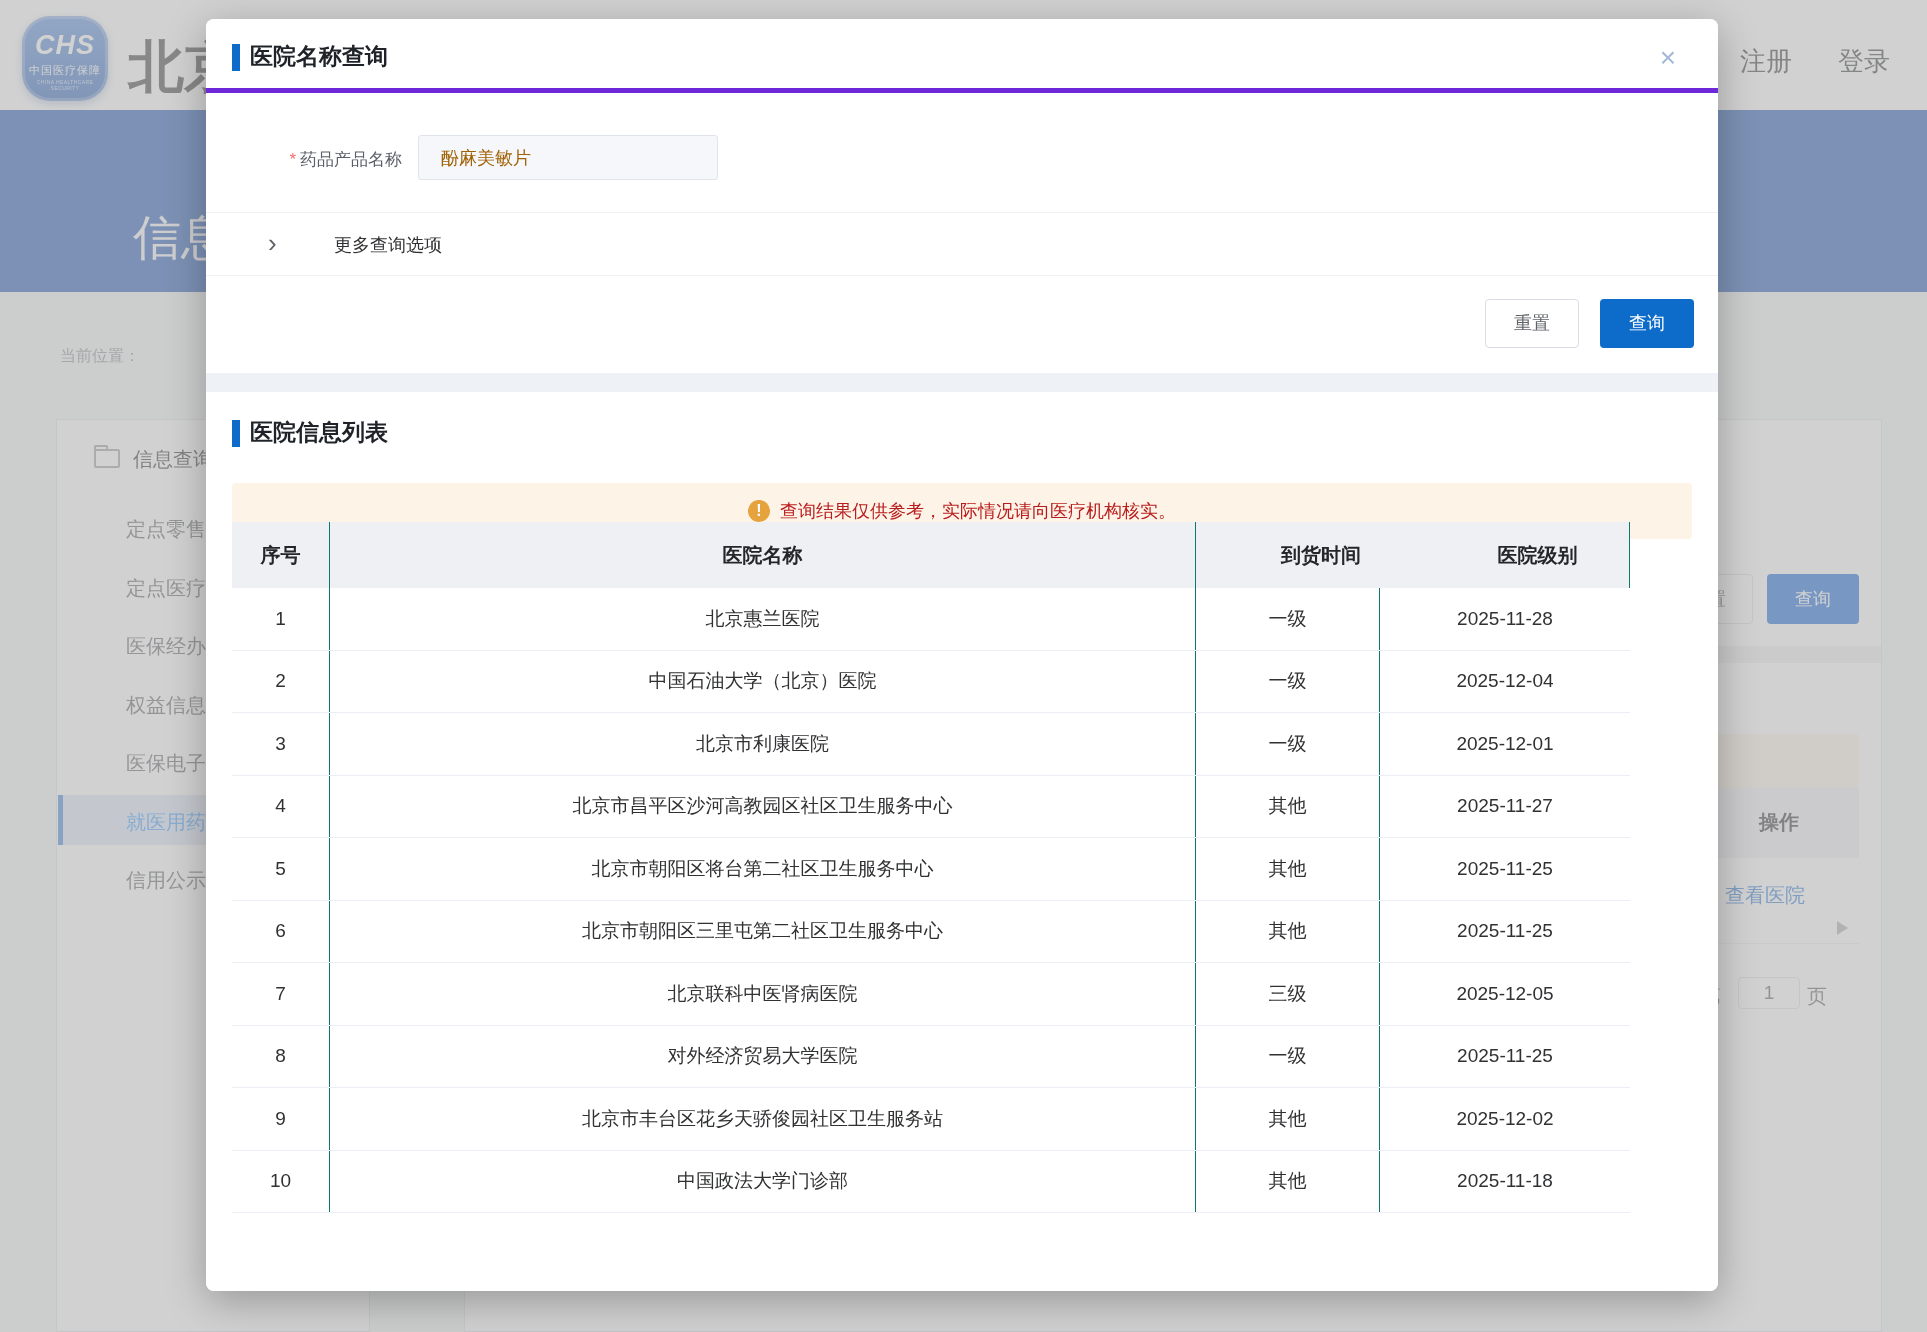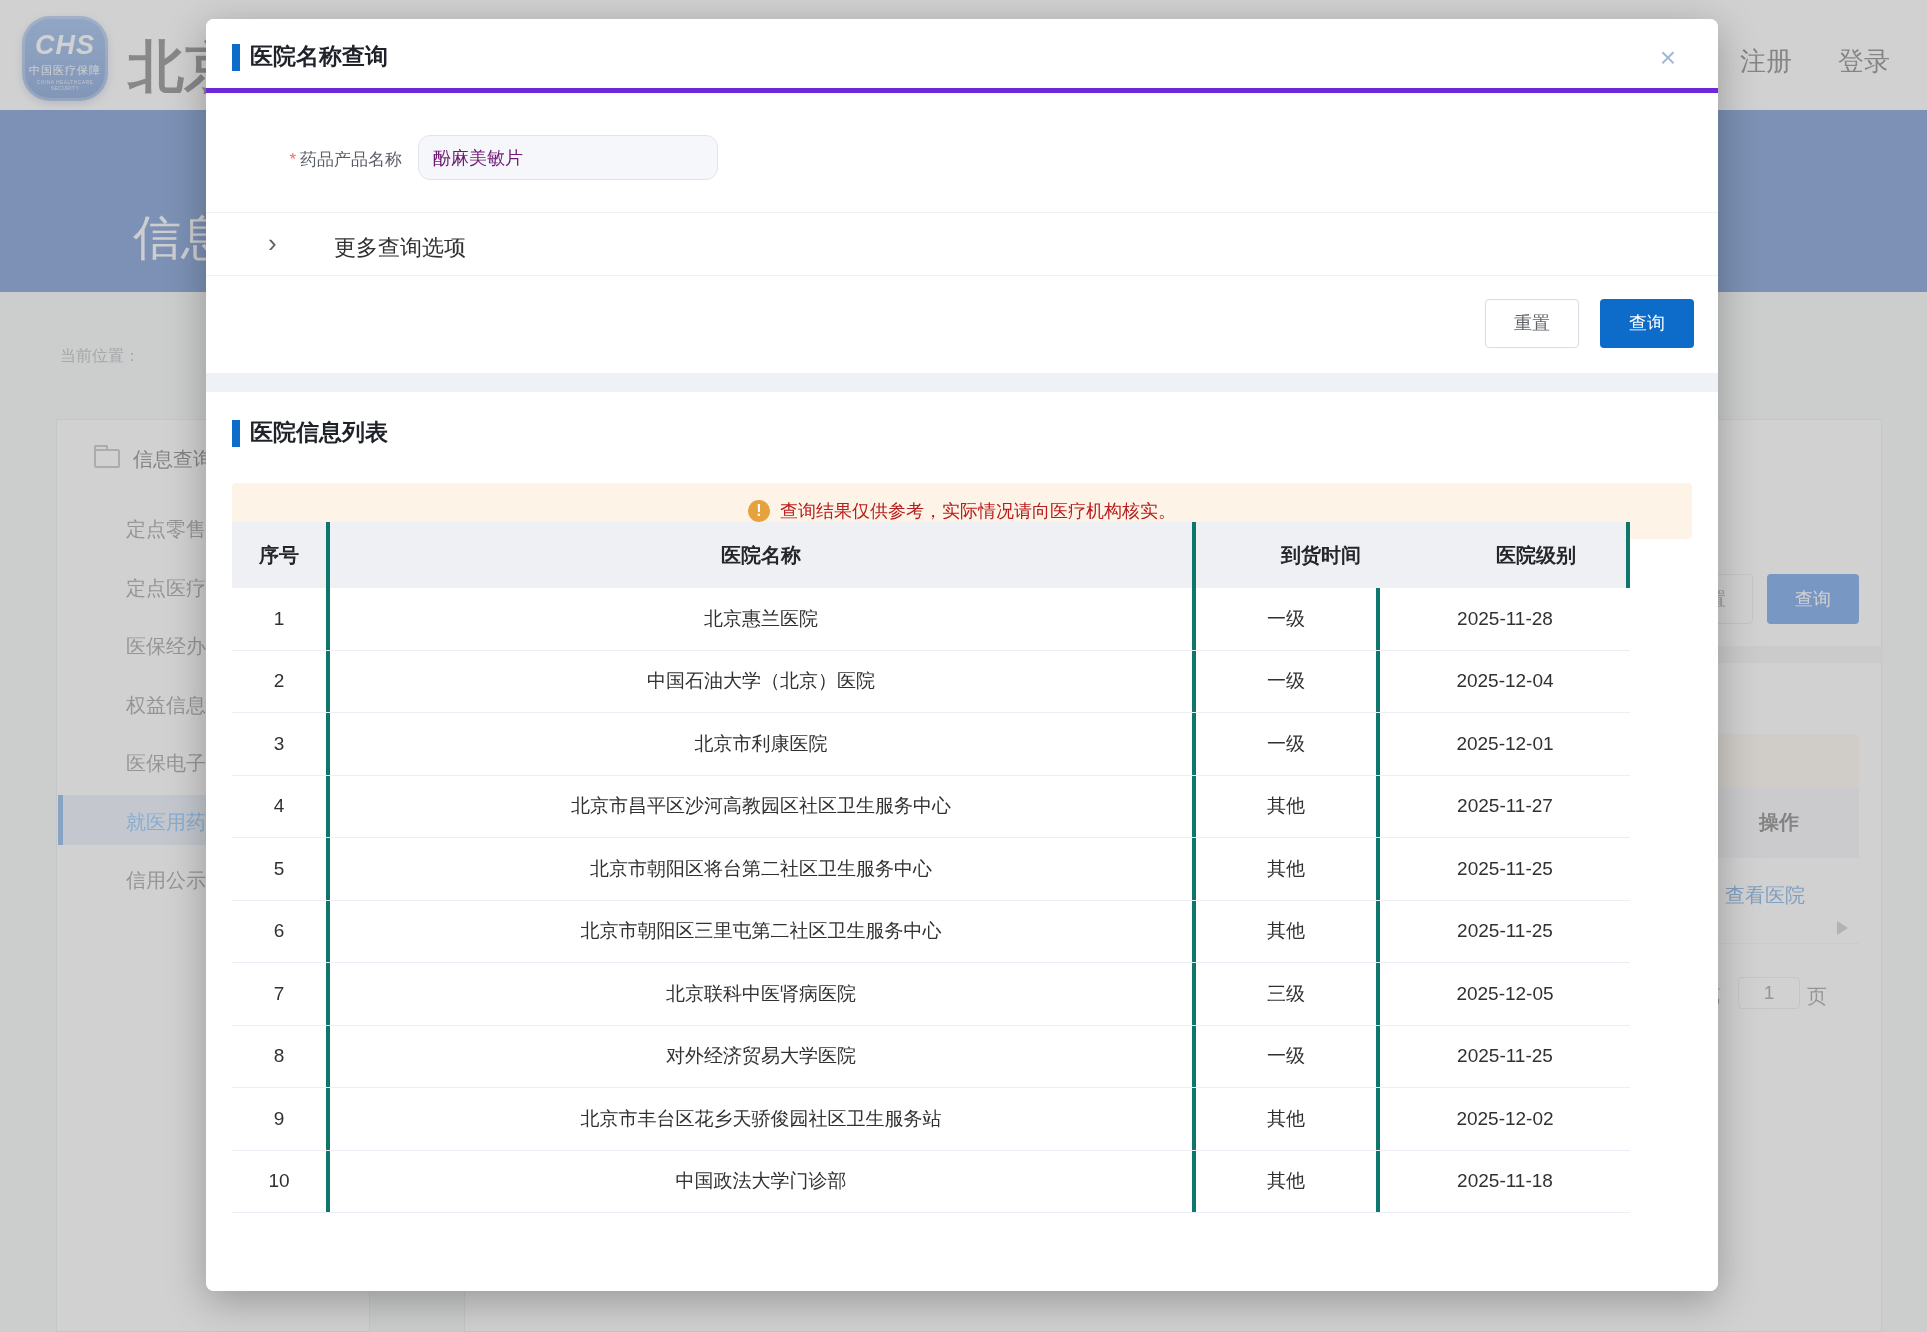--- a/index.html
+++ b/index.html
@@ -61,44 +61,44 @@
     background:#eef1f5;border-radius:8px;box-shadow:0 10px 40px rgba(0,0,0,.28);overflow:hidden}
   .card-top{left:0;top:0;width:1512px;height:354px;background:#fff}
   .m-header{left:0;top:0;width:1512px;height:74px;border-bottom:5px solid #6d28d9;box-sizing:border-box}
   .title-bar{width:8px;height:27px;background:#0d6bc9}
   .m-title-bar{left:26px;top:25px}
   .m-title{left:44px;top:22px;font-size:23px;font-weight:bold;color:#1f2329;white-space:nowrap}
   .m-close{left:1442px;top:20px;width:40px;height:40px;font-size:28px;color:#a3b8d8;text-align:center;line-height:38px;cursor:pointer}
 
   .form-label{left:30px;top:129px;width:166px;text-align:right;font-size:17px;color:#5a5e66;white-space:nowrap}
   .req{color:#f56c6c;margin-right:4px}
-  .form-input{left:212px;top:116px;width:300px;height:45px;background:#f5f7fa;border:1px solid #dfe4ea;border-radius:12px;
-    font-size:18px;color:#701a75;padding:0 14px;box-sizing:border-box;font-family:inherit}
+  .form-input{left:212px;top:116px;width:300px;height:45px;background:#f5f7fa;border:1px solid #dfe4ea;border-radius:3px;
+    font-size:18px;color:#a16207;padding:0 22px;box-sizing:border-box;font-family:inherit}
   .divider{left:0;width:1512px;height:1px;background:#f0f0f0}
   .more-chevron{left:62px;top:207px;font-size:26px;color:#5f6368;line-height:34px}
-  .more-label{left:128px;top:214px;font-size:22px;color:#303133;white-space:nowrap}
+  .more-label{left:128px;top:214px;font-size:18px;color:#303133;white-space:nowrap}
   .btn{height:49px;border-radius:4px;font-size:18px;text-align:center;line-height:49px;box-sizing:border-box;cursor:pointer}
   .btn-reset{left:1279px;top:280px;width:94px;background:#fff;border:1px solid #d9dce3;color:#5f6368;line-height:47px}
   .btn-query{left:1394px;top:280px;width:94px;background:#0d6bc9;color:#fff}
 
   .card-list{left:0;top:373px;width:1512px;height:899px;background:#fff}
   .l-title-bar{left:26px;top:28px}
   .l-title{left:44px;top:25px;font-size:23px;font-weight:bold;color:#1f2329;white-space:nowrap}
   .warn{left:26px;top:91px;width:1460px;height:56px;background:#fdf3e7;border-radius:4px;
     display:flex;align-items:center;justify-content:center}
   .warn-icon{width:22px;height:22px;border-radius:50%;background:#e6a23c;color:#fff;font-size:16px;font-weight:bold;
     text-align:center;line-height:22px;margin-right:10px;flex:0 0 auto}
   .warn-text{font-size:18px;color:#b91c1c;white-space:nowrap}
 
   .table{left:26px;top:130px;width:1398px}
   .thead{display:flex;height:66px;background:#eef0f4}
   .tcell{display:flex;align-items:center;justify-content:center;box-sizing:border-box;text-align:center}
   .c0{width:98px}.c1{width:866px}.c2{width:184px}.c3{width:250px}
   .thead .tcell{font-size:20px;font-weight:bold;color:#24262a}
-  .c0,.c1,.c2{border-right:4px solid #0f766e}
+  .c0,.c1,.c2{border-right:1px solid #0f766e}
   .trow{display:flex;height:61.5px;border-bottom:1px solid #ebeef5}
   .trow .tcell{font-size:19px;color:#303133}
 </style>
 </head>
 <body>
 
 <div id="bg">
   <div class="abs header-bar"></div>
   <div class="abs logo">
     <div class="l1">CHS</div>

